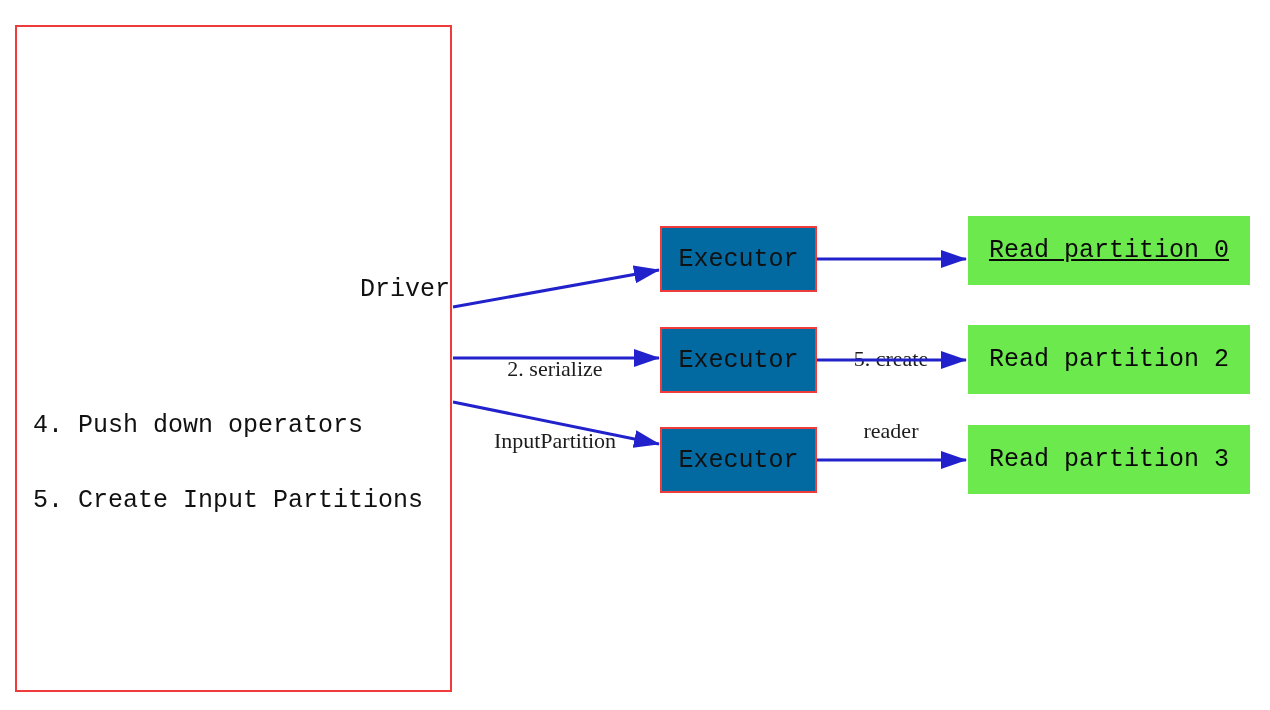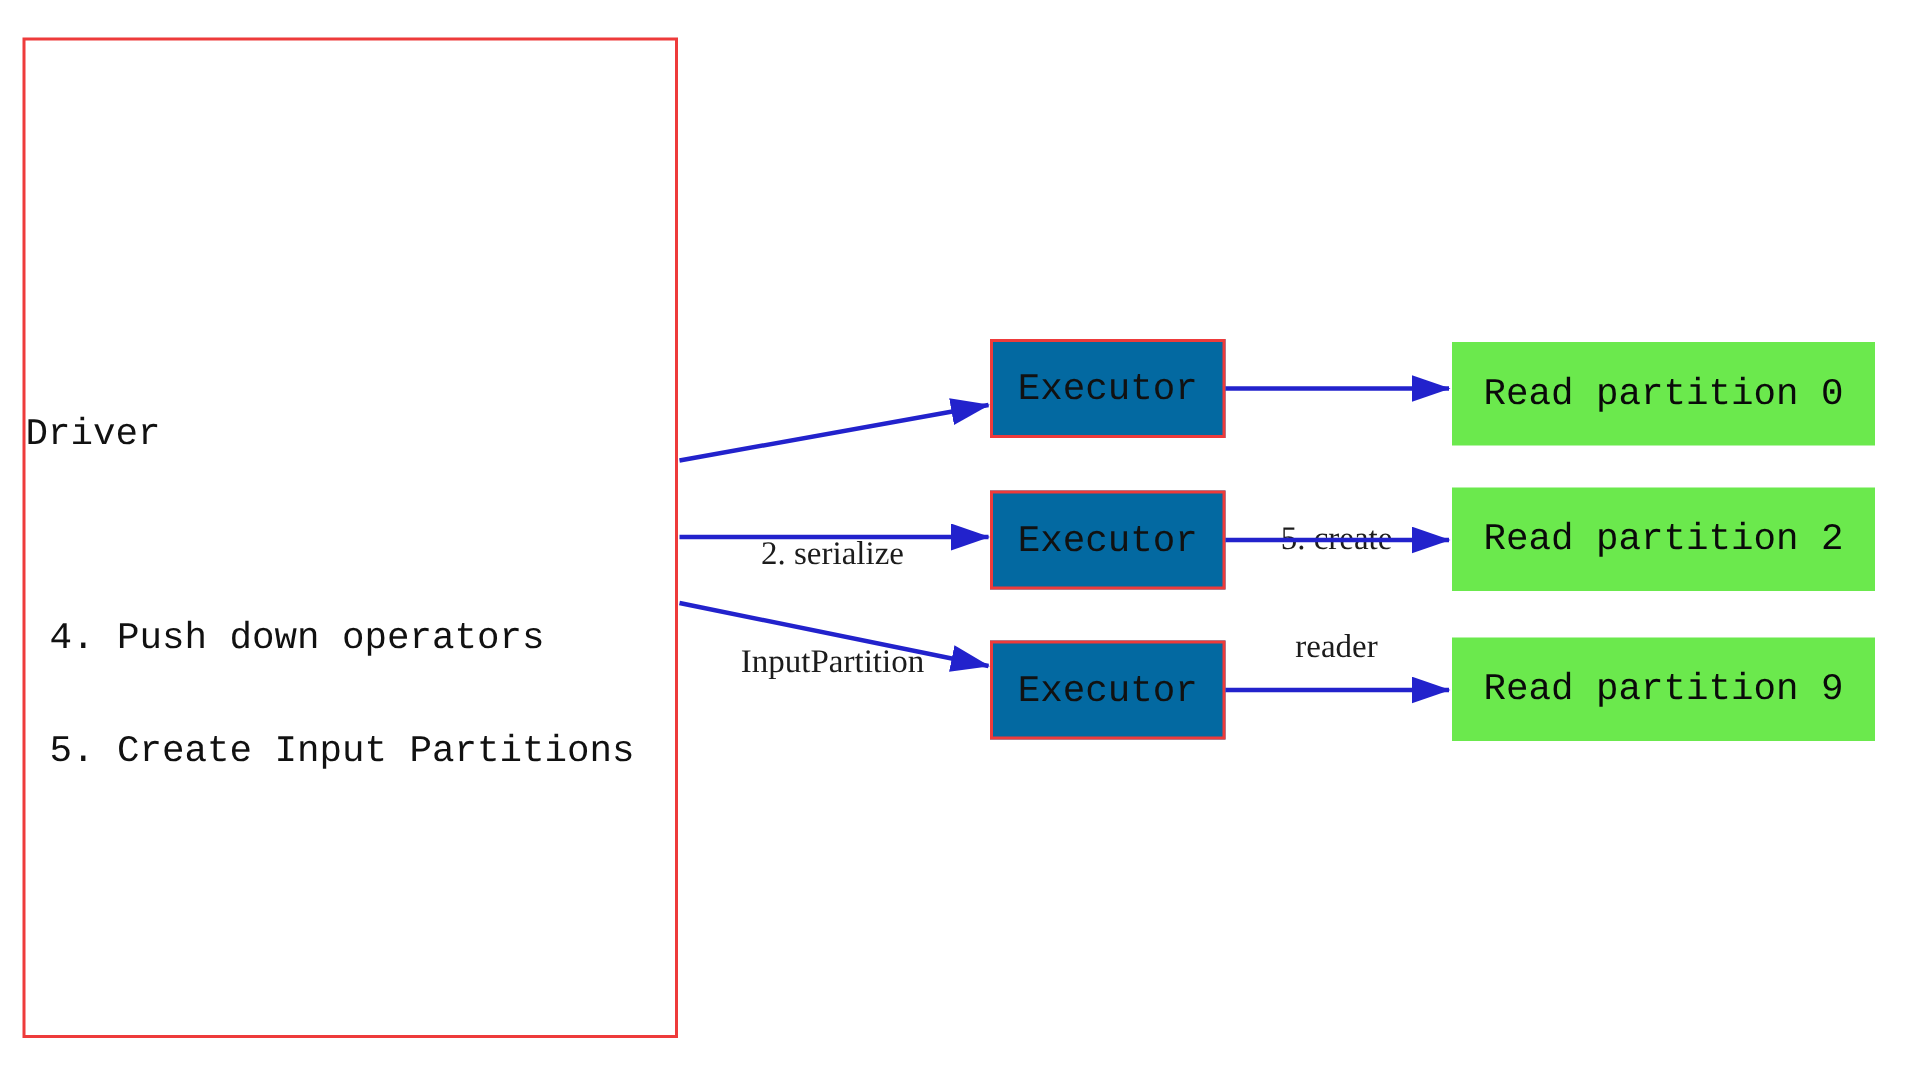--- a/index.html
+++ b/index.html
@@ -25,21 +25,21 @@
     height: 667px;
     border: 2px solid #ee3b3b;
     box-sizing: border-box;
     background: #ffffff;
   }
   .driver-title {
     position: absolute;
     left: 0;
     right: 0;
     top: 250px;
-    text-align: left;
+    text-align: right;
     font-size: 25px;
     line-height: 25px;
     white-space: pre;
   }
   .driver-steps {
     position: absolute;
     left: 16px;
     top: 336px;
     font-size: 25px;
     line-height: 25px;
@@ -71,21 +71,21 @@
     width: 282px;
     height: 69px;
     background: #6be94d;
     display: flex;
     align-items: center;
     justify-content: center;
     font-size: 25px;
     white-space: pre;
     color: #0a0a0a;
   }
-  .partition-1 { top: 228px; }
+  .partition-1 { top: 216px; text-decoration: underline; }
   .partition-2 { top: 325px; }
   .partition-3 { top: 425px; }
   
   .arrow-label {
     position: absolute;
     text-align: center;
     font-family: "Liberation Serif", "DejaVu Serif", serif;
     font-size: 22px;
     line-height: 24px;
     color: #1c1c1c;
@@ -123,21 +123,21 @@
       <div>5. Create Input Partitions</div>
     </div>
   </div>
 
   <div class="executor-box executor-1">Executor</div>
   <div class="executor-box executor-2">Executor</div>
   <div class="executor-box executor-3">Executor</div>
 
   <div class="partition-box partition-1">Read partition 0</div>
   <div class="partition-box partition-2">Read partition 2</div>
-  <div class="partition-box partition-3">Read partition 9</div>
+  <div class="partition-box partition-3">Read partition 3</div>
 
   <div class="arrow-label label-serialize">
     <div>2. serialize</div>
     <div>InputPartition</div>
   </div>
   <div class="arrow-label label-reader">
     <div>5. create</div>
     <div>reader</div>
   </div>
 

